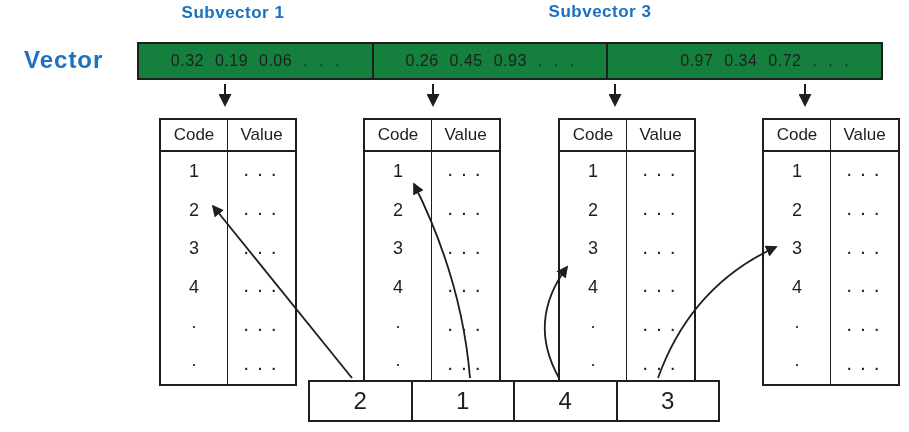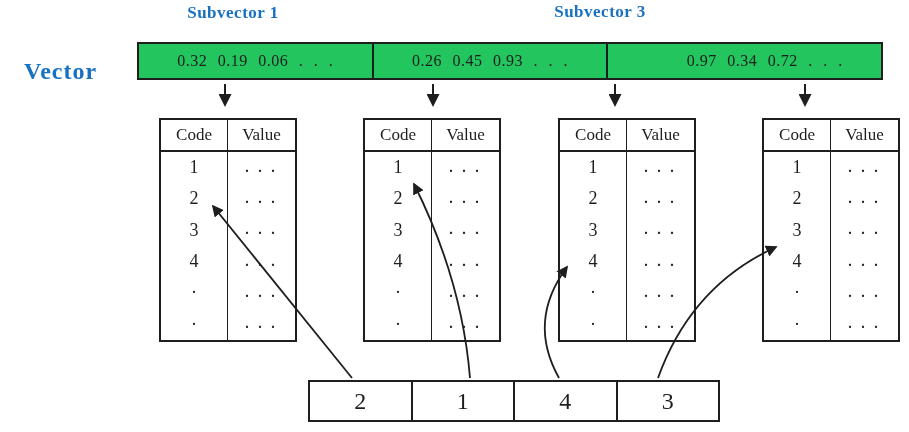--- a/index.html
+++ b/index.html
@@ -1,36 +1,36 @@
 <!DOCTYPE html>
 <html><head>
 <meta charset="utf-8">
 <style>
   html,body{margin:0;padding:0;background:#ffffff;}
   #canvas{
     position:relative;width:909px;height:432px;background:#ffffff;overflow:hidden;
-    font-family:Liberation Serif, serif;color:#1e1e1e;
+    font-family:Liberation Sans, sans-serif;color:#1e1e1e;
   }
   .abs{position:absolute;}
 
   
   .biglabel{font-size:24px;font-weight:bold;letter-spacing:1px;white-space:nowrap;}
   .sublabel{font-size:17px;font-weight:bold;letter-spacing:0.5px;color:var(--blue);
     width:190px;text-align:center;white-space:nowrap;}
 
   
   .vectorbox{left:137px;top:42px;width:746px;height:38px;border:2px solid #1e1e1e;
-    background:#22c55e;display:flex;box-sizing:border-box;}
+    background:#15803d;display:flex;box-sizing:border-box;}
   .vcell{flex:1;display:flex;align-items:center;justify-content:center;
     font-size:16px;letter-spacing:0.5px;word-spacing:6px;white-space:nowrap;
     border-right:2px solid #1e1e1e;}
   .vcell:last-child{border-right:none;padding-left:40px;}
 
   
-  .ctable{top:118px;width:138px;height:224px;border:2px solid #1e1e1e;background:#fff;
+  .ctable{top:118px;width:138px;height:268px;border:2px solid #1e1e1e;background:#fff;
     box-sizing:border-box;display:flex;flex-direction:column;}
   .thead{height:30px;display:flex;border-bottom:2px solid #1e1e1e;flex:none;}
   .tbody{flex:1;display:flex;flex-direction:column;}
   .trow{flex:1;display:flex;}
   .tc{width:50%;display:flex;align-items:center;justify-content:center;box-sizing:border-box;}
   .tc.first{border-right:1.5px solid #1e1e1e;}
   .hcell{font-size:17px;font-weight:500;}
   .codecell{font-size:18px;}
   .dotcell{font-size:14px;font-weight:bold;letter-spacing:3px;white-space:nowrap;}
 
@@ -44,21 +44,21 @@
   svg.overlay{position:absolute;left:0;top:0;pointer-events:none;}
 </style>
 </head>
 <body>
 
 <div id="canvas" style="--blue: #1971c2; --red: #e03131; --green: #2f9e44;">
 
   <div class="abs sublabel" style="left:138px;top:3px;">Subvector 1</div>
   <div class="abs sublabel" style="left:505px;top:2px;">Subvector 3</div>
 
-  <div class="abs biglabel" style="left:24px;top:58px;color:var(--blue);">Vector</div>
+  <div class="abs biglabel" style="left:24px;top:46px;color:var(--blue);">Vector</div>
 
   <div class="abs vectorbox">
     <div class="vcell">0.32 0.19 0.06 . . .</div>
     <div class="vcell">0.26 0.45 0.93 . . .</div>
     <div class="vcell">0.97 0.34 0.72 . . .</div>
   </div>
 
   <div class="abs ctable" style="left:159px;">
       <div class="thead">
         <div class="tc hcell first">Code</div>

